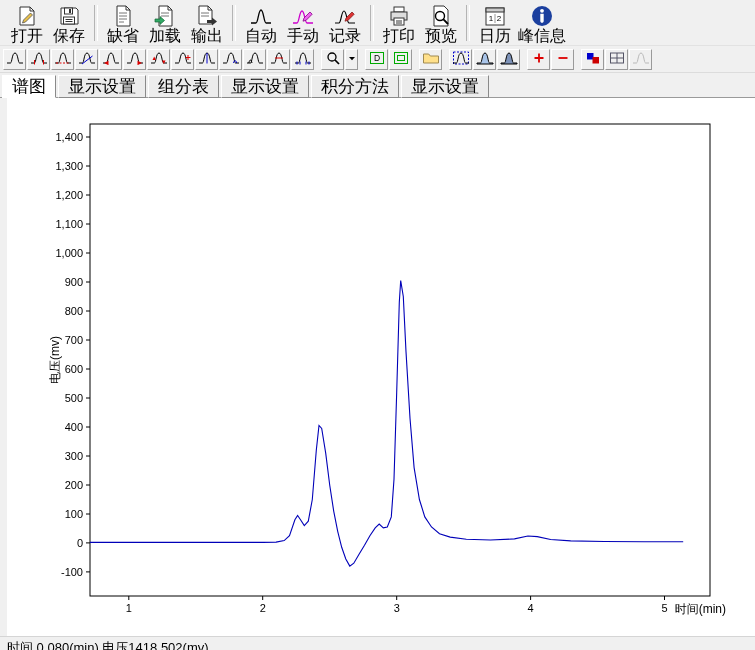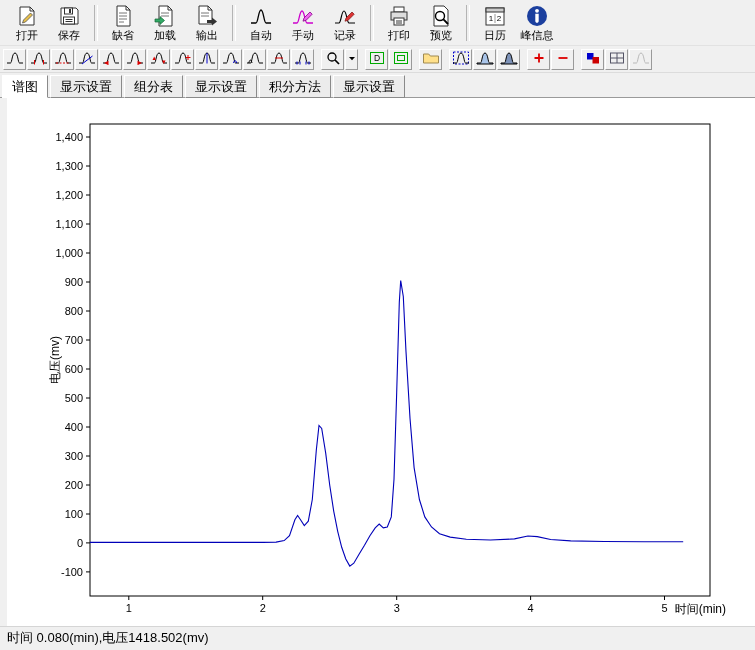--- a/index.html
+++ b/index.html
@@ -18,21 +18,21 @@
     height:46px;box-sizing:border-box;
     padding:2px 2px 1px 6px;
     background:#f0f0f0;border-bottom:1px solid #e2e2e2;
   }
   .tb-btn{
     display:flex;flex-direction:column;align-items:center;
     min-width:38px;padding:1px 2px;cursor:default;
   }
   .tb-btn .icon{height:25px;display:flex;align-items:center;justify-content:center;}
   .tb-btn .icon svg{width:26px;height:24px;}
-  .tb-btn .lbl{font-size:11px;line-height:15px;white-space:nowrap;}
+  .tb-btn .lbl{font-size:16px;line-height:15px;white-space:nowrap;}
   .sep{width:2px;align-self:stretch;margin:3px 4px;border-left:1px solid #b4b4b4;border-right:1px solid #fff;}
 
   
   .toolbar-small{
     display:flex;align-items:center;
     height:27px;box-sizing:border-box;
     padding:2px 3px;background:#f0f0f0;border-bottom:1px solid #dcdcdc;
   }
   .sm-btn{
     width:23px;height:21px;box-sizing:border-box;margin-right:1px;
@@ -48,38 +48,38 @@
 
   
   .tabbar{
     display:flex;align-items:flex-end;
     height:25px;box-sizing:border-box;
     padding:2px 0 0 2px;
     background:#f0f0f0;border-bottom:1px solid #9a9a9a;
   }
   .tab{
     padding:3px 9px;margin-right:2px;
-    background:#ececec;font-size:13px;line-height:15px;white-space:nowrap;
+    background:#ececec;font-size:17px;line-height:15px;white-space:nowrap;
     border:1px solid;border-color:#ffffff #8a8a8a #8a8a8a #ffffff;
     position:relative;bottom:-1px;cursor:default;
   }
   .tab.active{background:#fff;border-bottom-color:#fff;z-index:2;}
 
   
   .chart-panel{
     flex:1;background:#fff;margin-left:7px;position:relative;overflow:hidden;
   }
   .chart{display:block;}
   .chart text{fill:#000;font-family:"Liberation Sans","DejaVu Sans",sans-serif;}
   .chart text.tick{font-size:11px;}
   .chart text.axis{font-size:12px;}
 
   
   .statusbar{
-    height:24px;line-height:21px;box-sizing:border-box;
+    height:14px;line-height:21px;box-sizing:border-box;
     background:#f0f0f0;border-top:1px solid #d5d5d5;
     padding-left:7px;font-size:13px;white-space:nowrap;
   }
 </style>
 </head>
 <body>
 
 <div class="window">
   <div class="toolbar-main">
       <div class="tb-btn">

